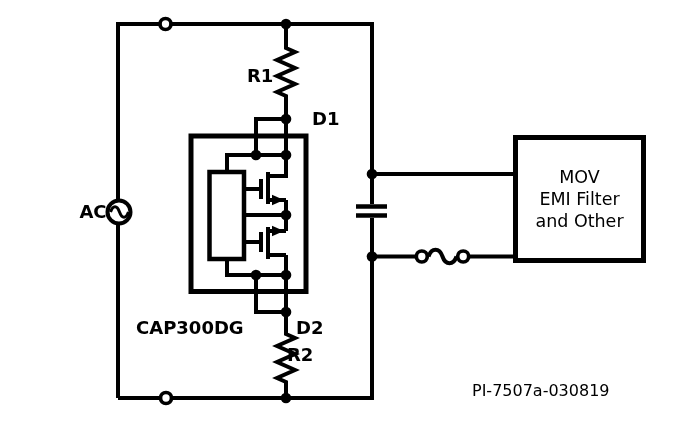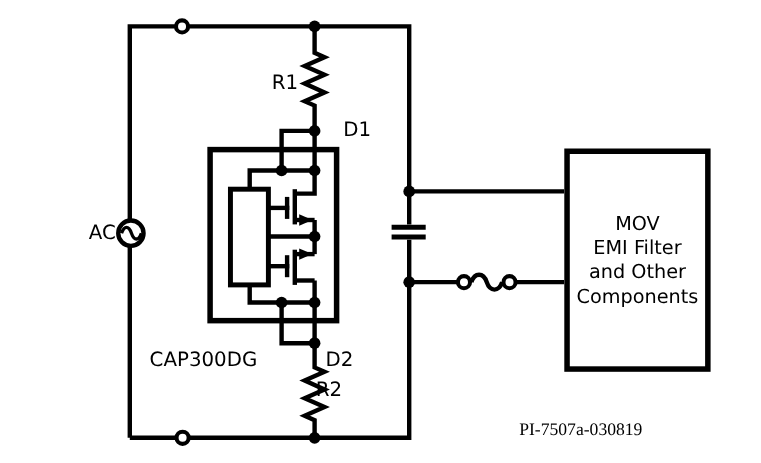--- a/index.html
+++ b/index.html
@@ -17,25 +17,25 @@
   .plate{stroke:#000;fill:none;stroke-width:4.5;}
   .boxline{stroke:#000;fill:none;stroke-width:5;}
   .whiteblock{stroke:#000;fill:#fff;stroke-width:4.5;}
   .ring{stroke:#000;fill:#fff;stroke-width:3.7;}
   .ring-lg{stroke:#000;fill:#fff;stroke-width:4;}
   .dot{fill:#000;stroke:none;}
   .arrow{fill:#000;stroke:none;}
   .gatebar{stroke:#000;fill:none;stroke-width:4;}
   
   .lbl{position:absolute;color:#000;white-space:nowrap;line-height:1;}
-  .b{font-weight:normal;font-size:18px;}
+  .b{font-weight:bold;font-size:18px;}
   .r{font-size:18px;}
-  .sm{font-size:16px;font-family:Liberation Serif, serif;}
+  .sm{font-size:16px;}
   #mov-box{
-    position:absolute;left:513px;top:135px;width:133px;height:203px;
+    position:absolute;left:513px;top:135px;width:133px;height:128px;
     border:5px solid #000;box-sizing:border-box;background:#fff;
     display:flex;flex-direction:column;align-items:center;justify-content:center;
     text-align:center;font-size:17.5px;line-height:22px;color:#000;
   }
   #mov-box span{display:block;}
 </style>
 </head>
 <body>
 
 <div id="canvas">
@@ -156,16 +156,15 @@
 
   <div class="lbl b" style="left:136px;top:319px;">CAP300DG</div>
 
 
   <div class="lbl sm" style="left:472px;top:383px;">PI-7507a-030819</div>
 
   <div id="mov-box">
     <span>MOV</span>
     <span>EMI Filter</span>
     <span>and Other</span>
-    <span>Components</span>
   </div>
 
 </div>
 
 </body></html>

